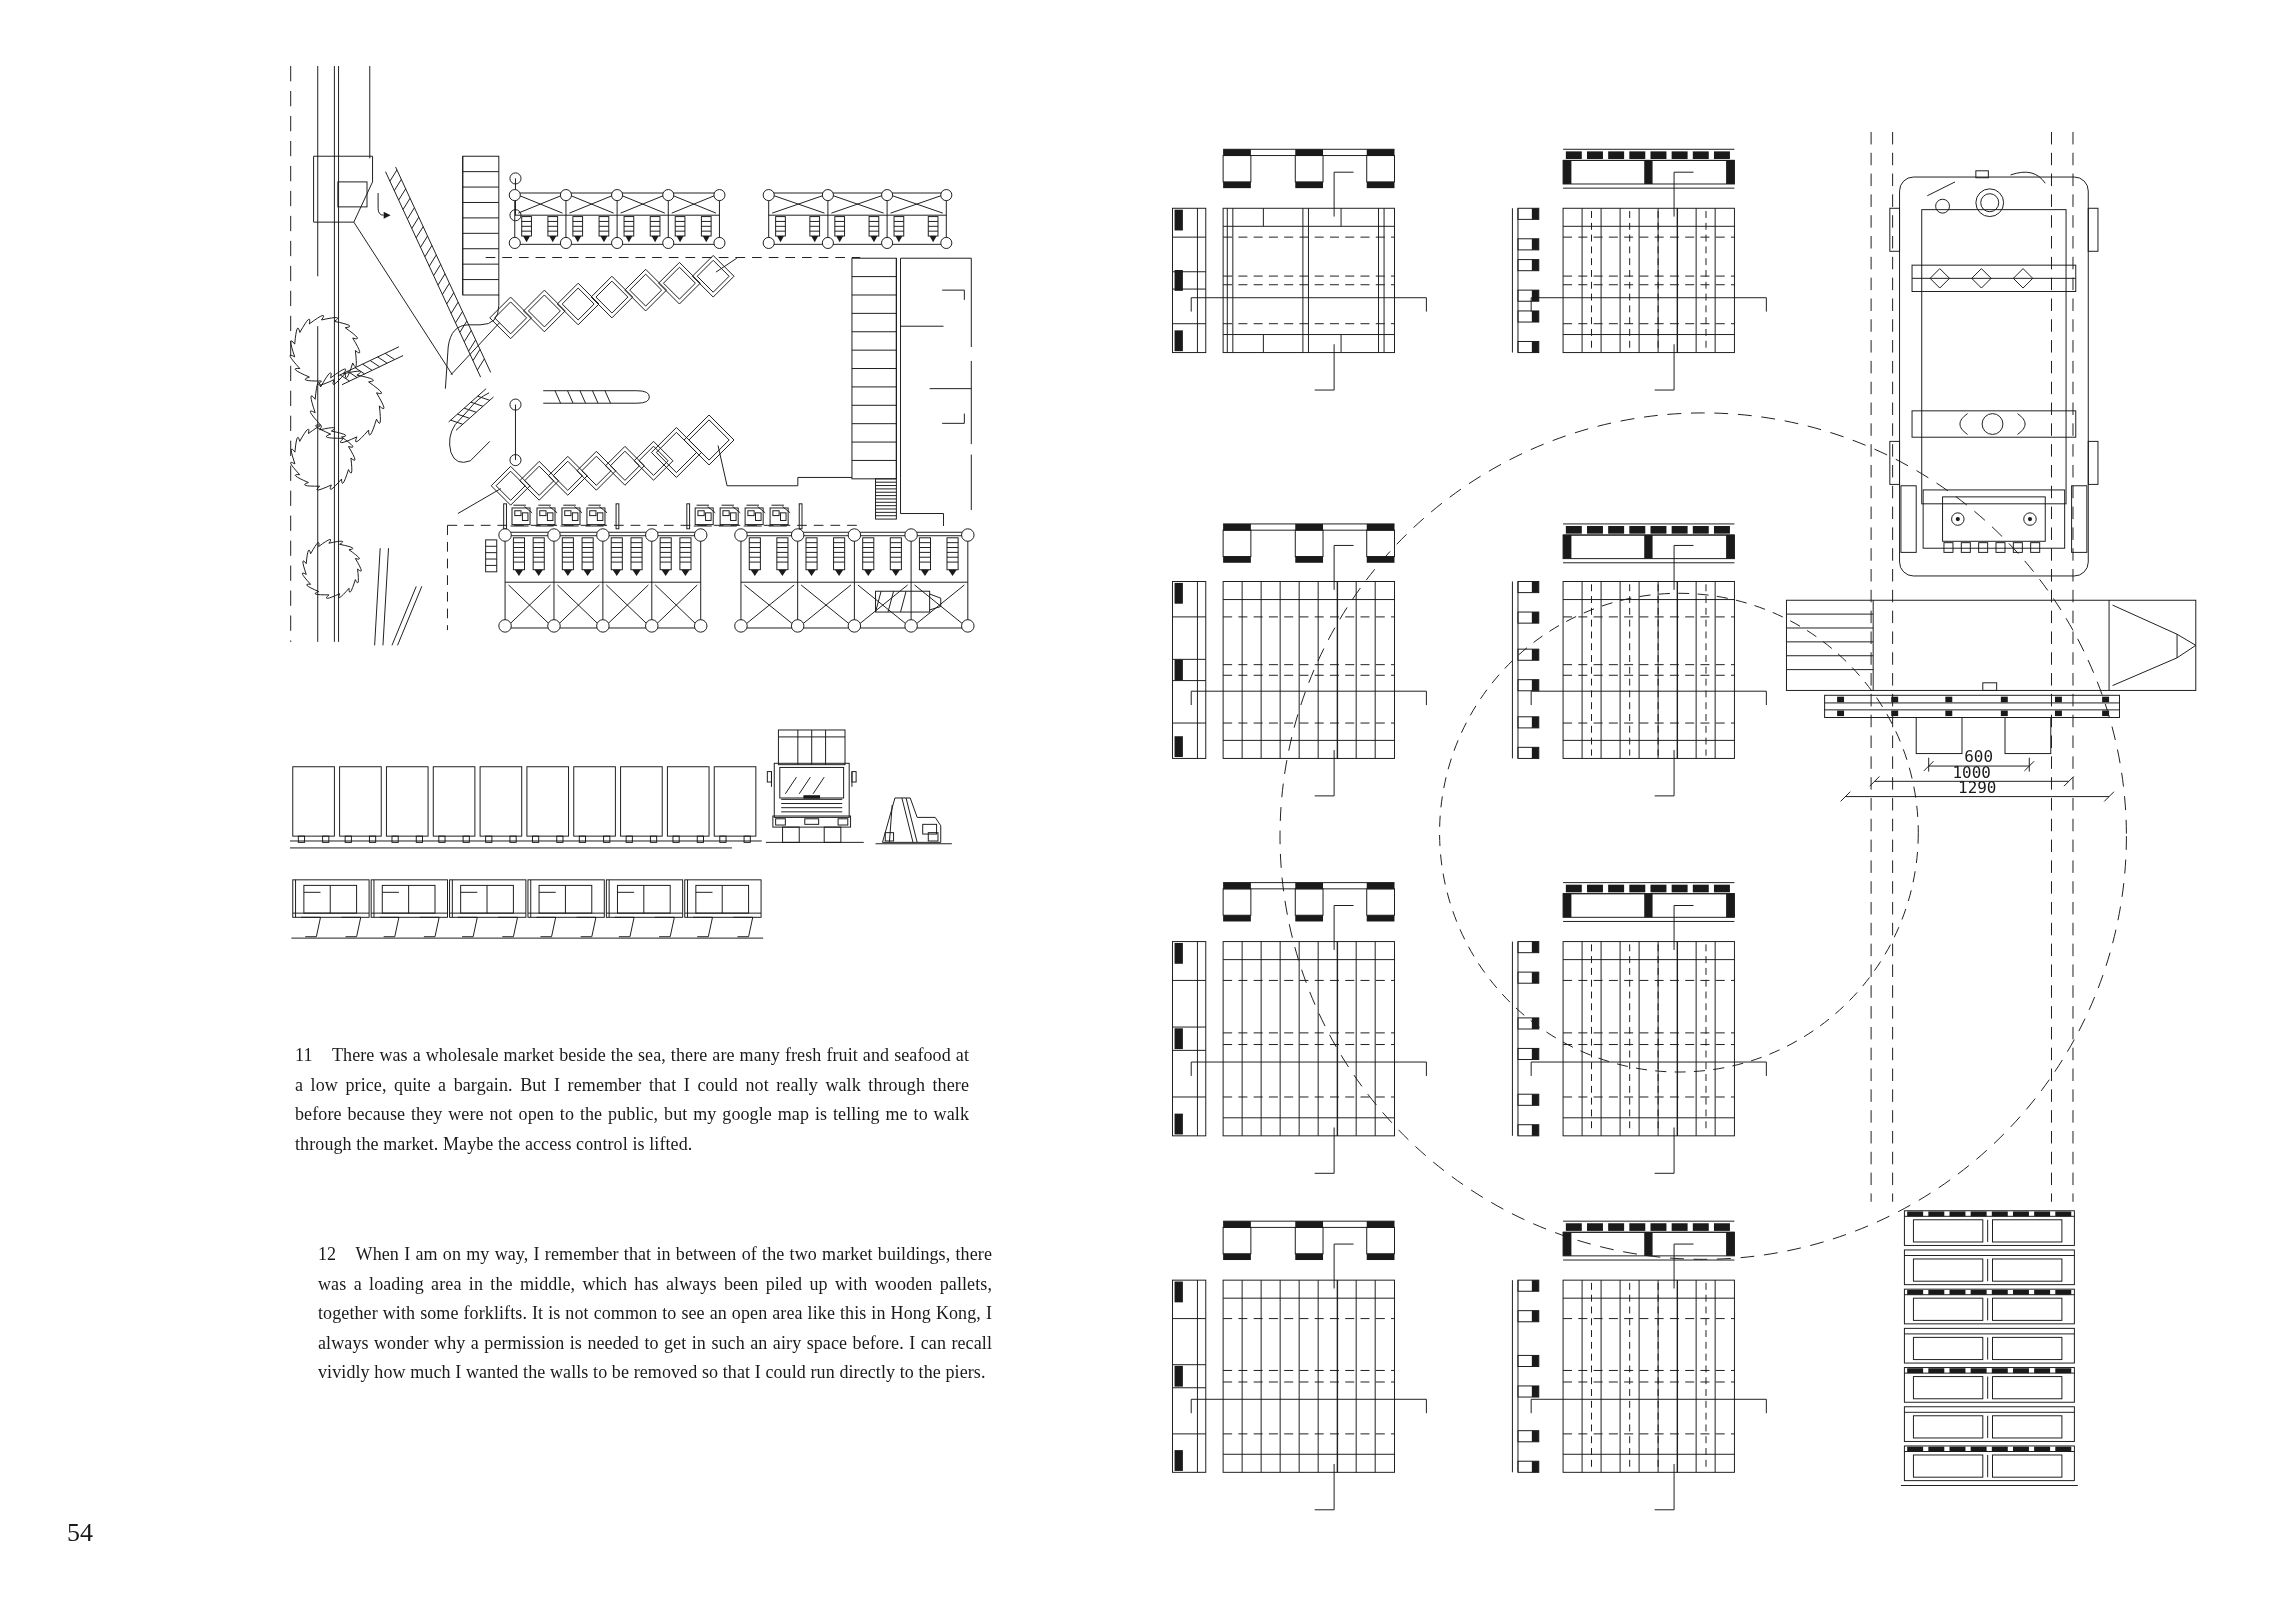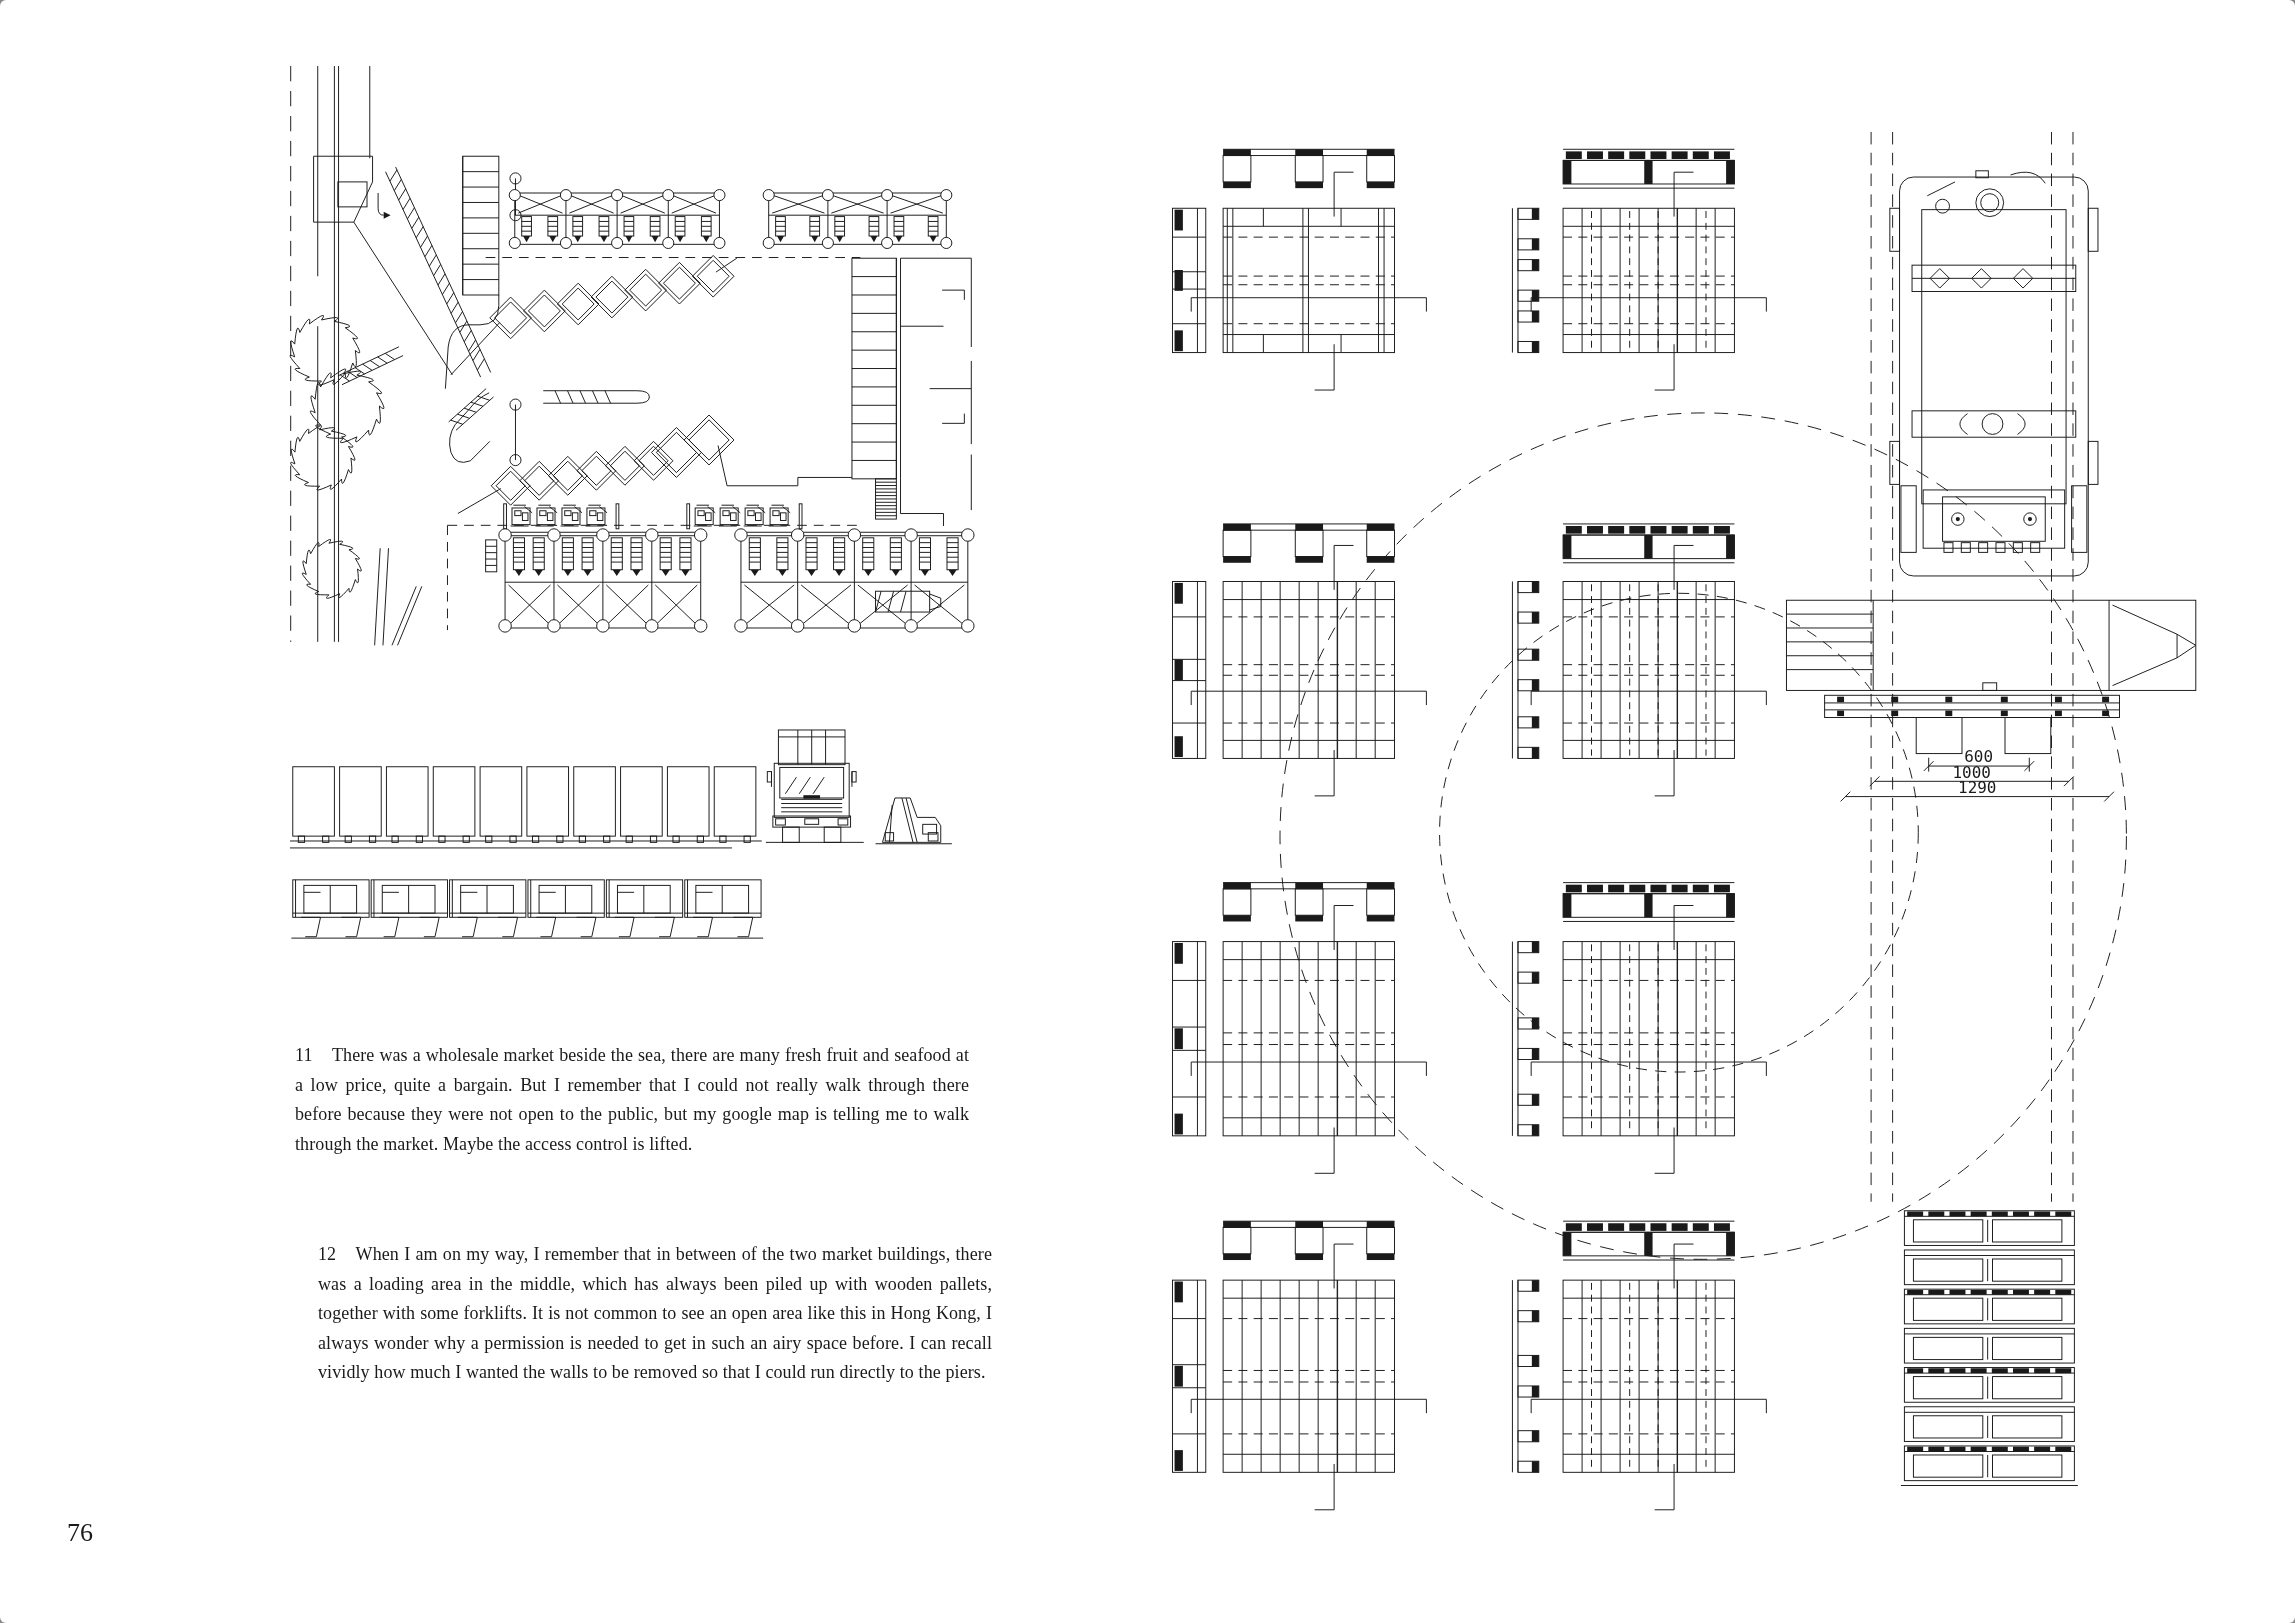--- a/index.html
+++ b/index.html
@@ -1,20 +1,20 @@
 <!DOCTYPE html>
 <html style="--ink: #1a1a1a; --paper: #ffffff;font-size:11px"><head>
 <meta charset="utf-8">
 <style>
   :root { --ink:#1a1a1a; --paper:#ffffff; }
   html,body { margin:0; padding:0; background:#888; }
   .page {
     position:relative; width:2295px; height:1623px;
     background:var(--paper); overflow:hidden;
-    font-family:"Liberation Serif", serif; color:var(--ink);border-radius:6px;
+    font-family:"Liberation Serif", serif; color:var(--ink);
   }
   #cad { position:absolute; left:0; top:0; width:2295px; height:1623px; }
   #cad line,#cad rect,#cad circle,#cad polyline,#cad polygon,#cad path {
     stroke:var(--ink); fill:none; stroke-width:1.4;
   }
   #cad .f { fill:var(--ink) !important; stroke:none !important; }
   #cad .w { fill:var(--paper) !important; stroke:var(--ink); }
   #cad text { stroke:none !important; fill:var(--ink);
     font-family:"DejaVu Sans Mono", monospace; font-size:23px; }
   .para {
@@ -1219,15 +1219,15 @@
   </svg>
 
   <div class="para" id="p11">
     <span class="pnum">11</span><span>There was a wholesale market beside the sea, there are many fresh fruit and seafood at a low price, quite a bargain. But I remember that I could not really walk through there before because they were not open to the public, but my google map is telling me to walk through the market. Maybe the access control is lifted.</span>
   </div>
 
   <div class="para" id="p12">
     <span class="pnum">12</span><span>When I am on my way, I remember that in between of the two market buildings, there was a loading area in the middle, which has always been piled up with wooden pallets, together with some forklifts. It is not common to see an open area like this in Hong Kong, I always wonder why a permission is needed to get in such an airy space before. I can recall vividly how much I wanted the walls to be removed so that I could run directly to the piers.</span>
   </div>
 
-  <div id="pageno">76</div>
+  <div id="pageno">54</div>
 </div>
 
 
 </body></html>

